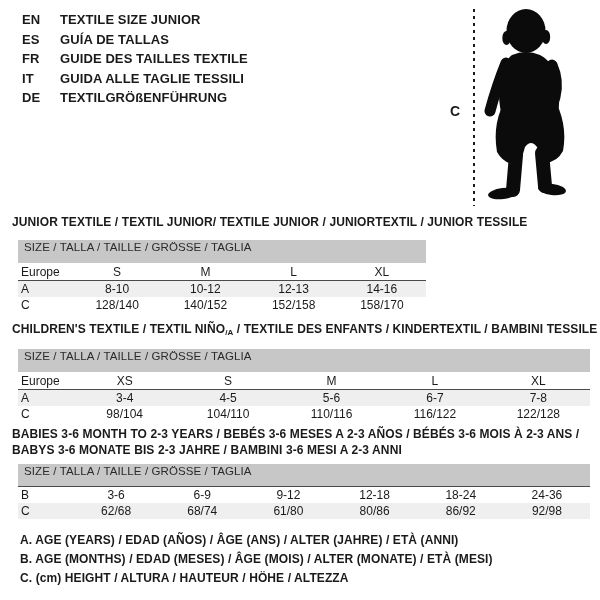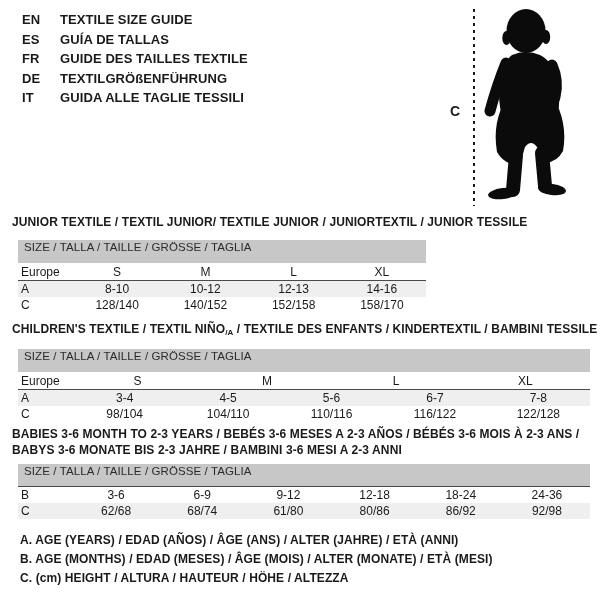--- a/index.html
+++ b/index.html
@@ -54,37 +54,37 @@
   .footnote { font-size:12px; font-weight:bold; line-height:19px; white-space:nowrap; letter-spacing:.1px; }
 </style>
 </head>
 <body>
 
 <div class="page">
 
   <div class="lang-block">
     <div class="lang-row">
       <span class="lang-code">EN</span>
-      <span class="lang-title">TEXTILE SIZE GUIDE</span>
+      <span class="lang-title">TEXTILE SIZE JUNIOR</span>
     </div>
     <div class="lang-row">
       <span class="lang-code">ES</span>
       <span class="lang-title">GUÍA DE TALLAS</span>
     </div>
     <div class="lang-row">
       <span class="lang-code">FR</span>
       <span class="lang-title">GUIDE DES TAILLES TEXTILE</span>
     </div>
     <div class="lang-row">
+      <span class="lang-code">IT</span>
+      <span class="lang-title">GUIDA ALLE TAGLIE TESSILI</span>
+    </div>
+    <div class="lang-row">
       <span class="lang-code">DE</span>
       <span class="lang-title">TEXTILGRÖßENFÜHRUNG</span>
-    </div>
-    <div class="lang-row">
-      <span class="lang-code">IT</span>
-      <span class="lang-title">GUIDA ALLE TAGLIE TESSILI</span>
     </div>
   </div>
 
   <div class="figure">
     <span class="measure-label">C</span>
     <div class="measure-line"></div>
     <svg class="silhouette" width="100" height="198" viewBox="0 0 100 198" aria-hidden="true">
       <g fill="#0b0b0b" stroke="none">
         <ellipse cx="46" cy="26" rx="19.5" ry="22"></ellipse>
         <ellipse cx="26.5" cy="33" rx="4.2" ry="7"></ellipse>
@@ -125,20 +125,21 @@
       <div class="cell">152/158</div>
       <div class="cell">158/170</div>
     </div>
   </div>
 
   <div class="sec-title t2-title"><span>CHILDREN'S TEXTILE / TEXTIL NIÑO</span><sub class="tsub">/A</sub><span> / TEXTILE DES ENFANTS / KINDERTEXTIL / BAMBINI TESSILE</span></div>
   <div class="size-table t2">
     <div class="bar">SIZE / TALLA / TAILLE / GRÖSSE / TAGLIA</div>
     <div class="trow head">
       <div class="lbl">Europe</div>
+      <div class="cell">XS</div>
       <div class="cell">S</div>
       <div class="cell">M</div>
       <div class="cell">L</div>
       <div class="cell">XL</div>
     </div>
     <div class="trow r shade">
       <div class="lbl">A</div>
       <div class="cell">3-4</div>
       <div class="cell">4-5</div>
       <div class="cell">5-6</div>

